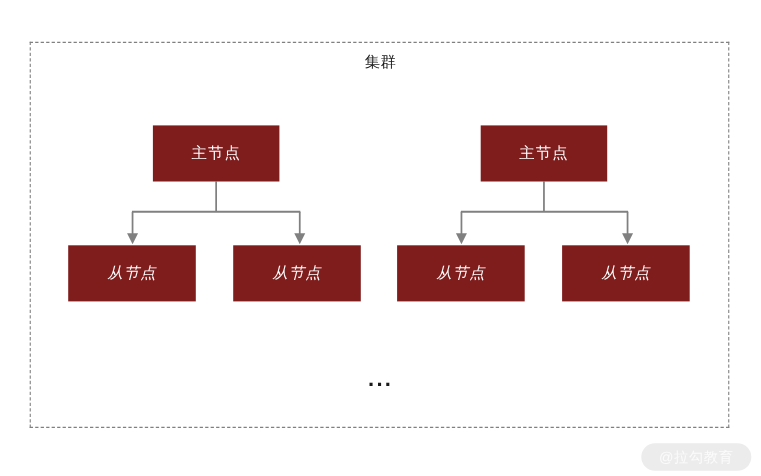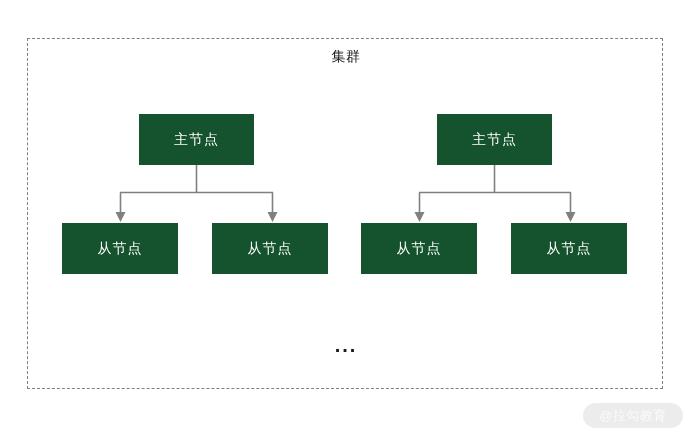--- a/index.html
+++ b/index.html
@@ -40,25 +40,25 @@
   }
   .node {
     position: absolute;
     box-sizing: border-box;
     display: flex;
     align-items: center;
     justify-content: center;
     color: #ffffff;
     font-size: 14px;
     letter-spacing: 1px;
-    background: #14532d;
+    background: #7f1d1d;
     z-index: 3;
   }
   .master { width: 115px; height: 51px; top: 114px; }
-  .slave  { width: 116px; height: 51px; top: 223px; }
+  .slave  { width: 116px; height: 51px; top: 223px; font-style: italic; }
 
   #master-node-1 { left: 139px; }
   #master-node-2 { left: 437px; }
   #slave-node-1  { left: 62px; }
   #slave-node-2  { left: 212px; }
   #slave-node-3  { left: 361px; }
   #slave-node-4  { left: 511px; }
 
   #connector-layer {
     position: absolute;

